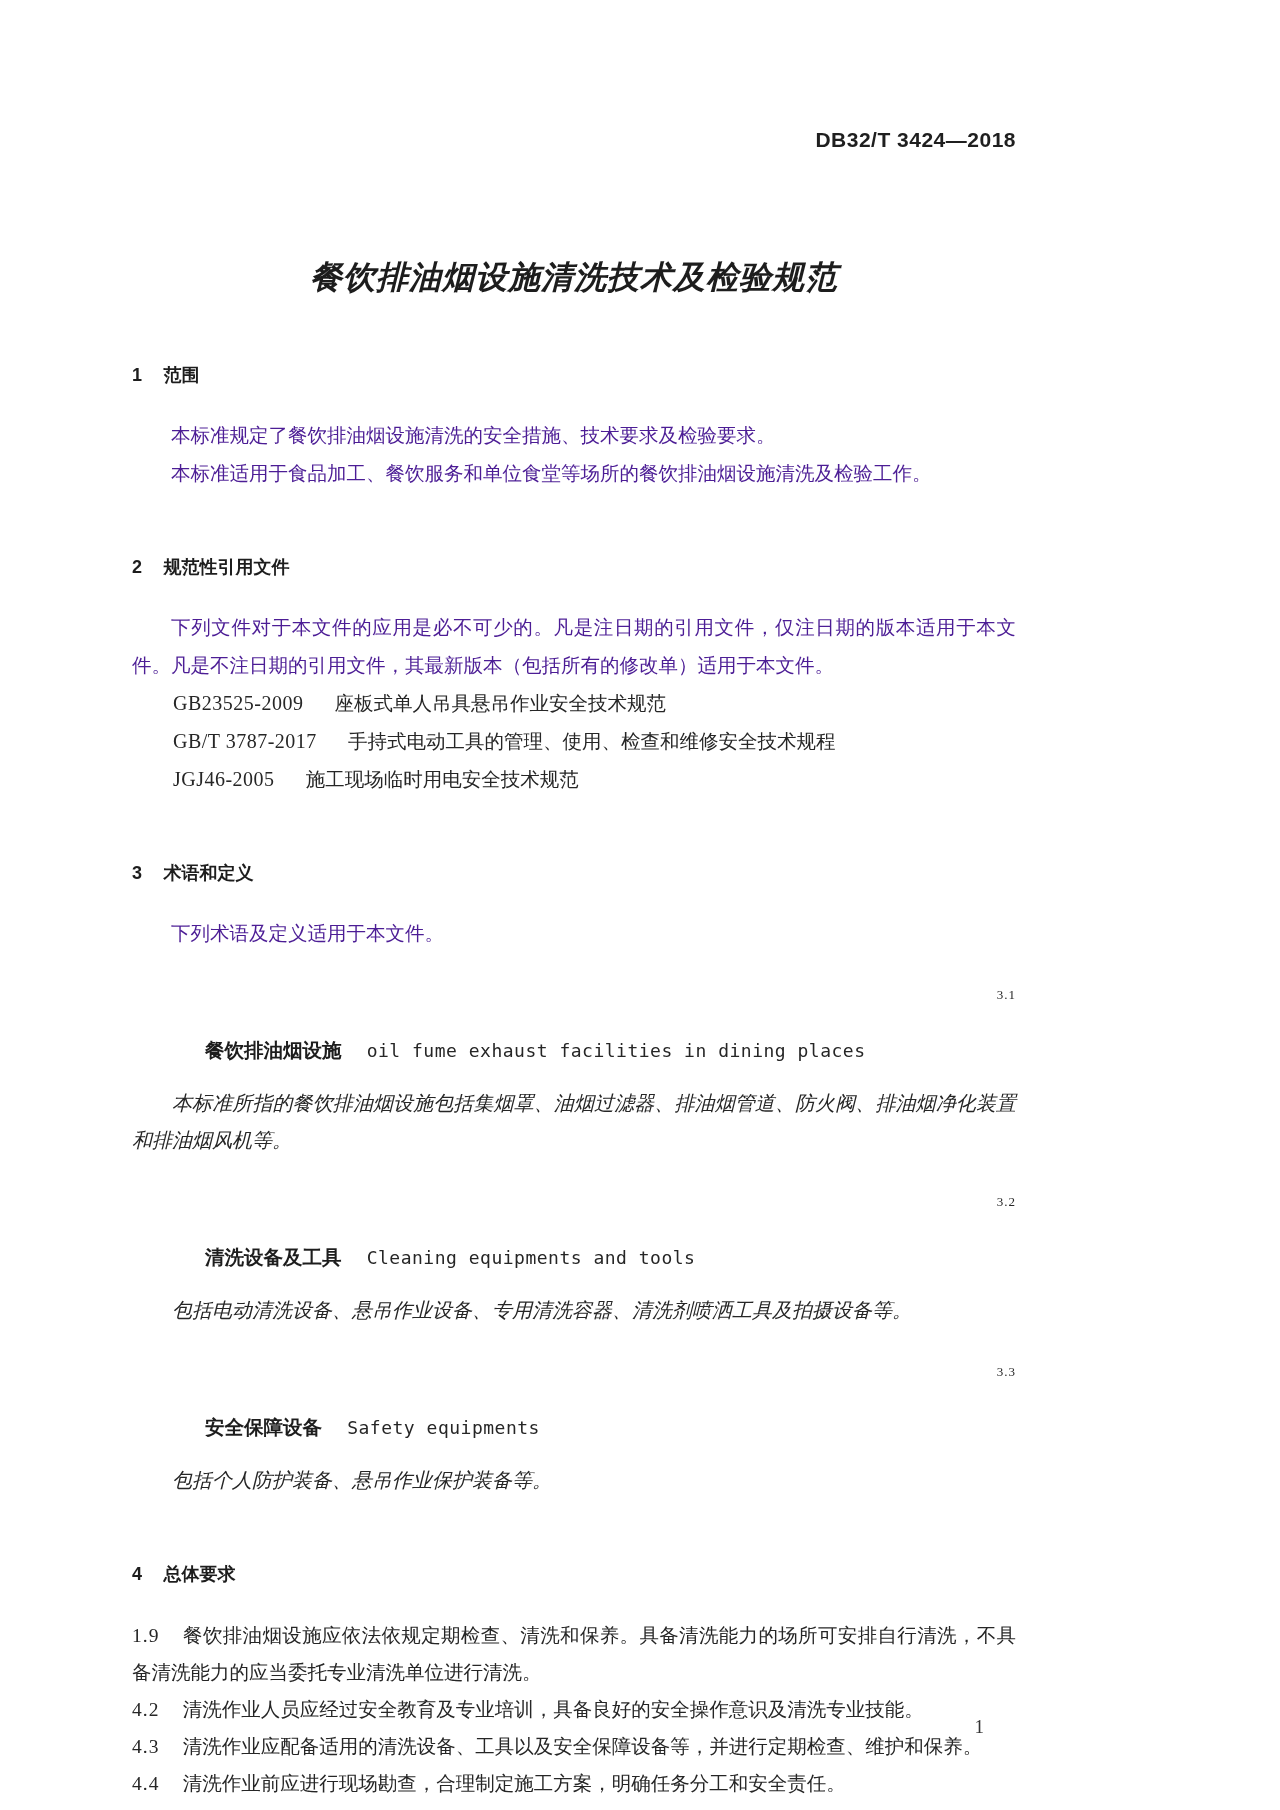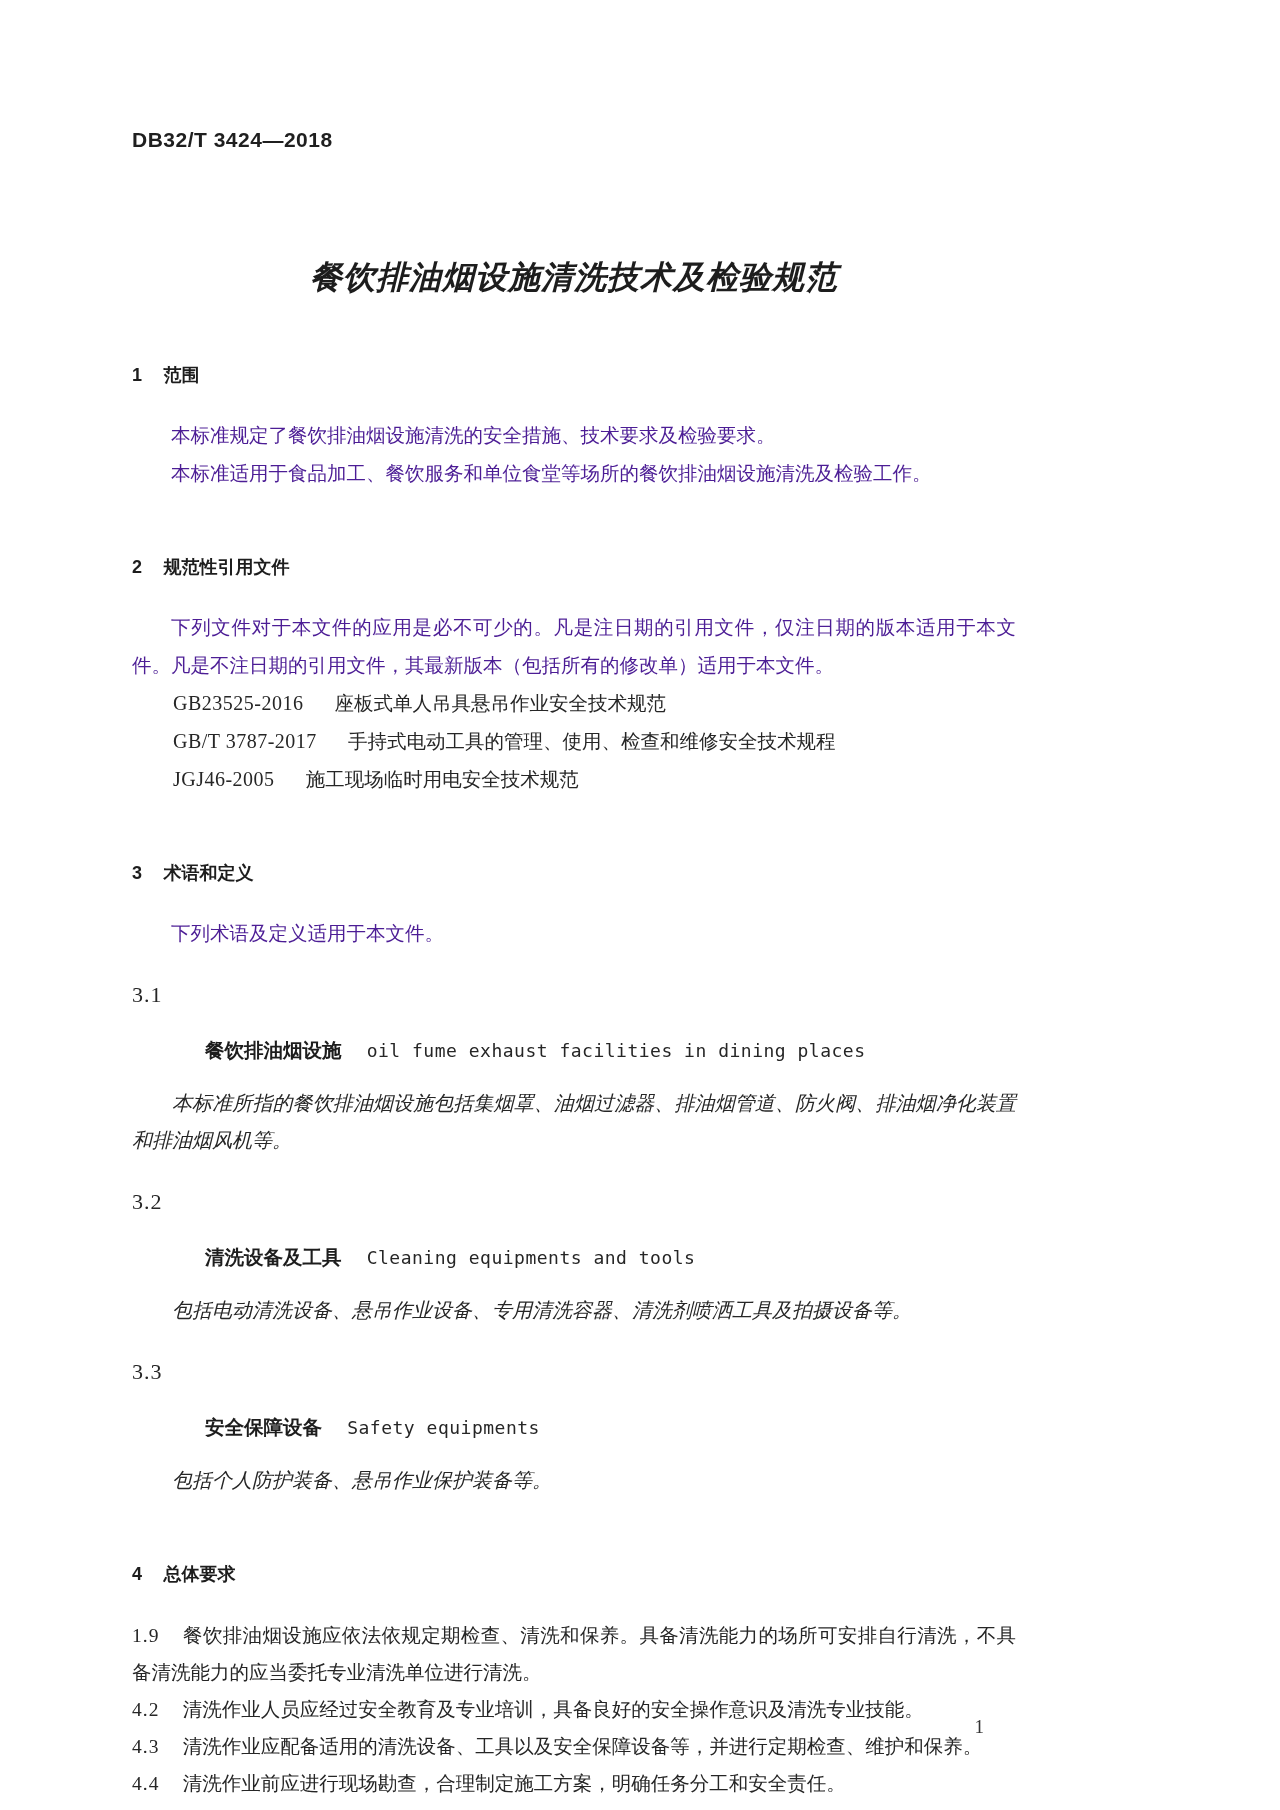--- a/index.html
+++ b/index.html
@@ -18,20 +18,21 @@
   .page {
     position: absolute;
     inset: 0;
   }
   .content {
     margin-left: 132px;
     width: 884px;
   }
   .doc-number {
     padding-top: 128px;
+    text-align: right;
     font-size: 21px;
     font-weight: 700;
     letter-spacing: 0.5px;
     color: #1f1f1f;
   }
   .doc-title {
     margin: 104px 0 0 0;
     text-align: center;
     font-size: 32px;
     font-weight: 700;
@@ -78,25 +79,26 @@
     font-size: 20px;
     letter-spacing: 0.5px;
   }
   .ref-title {
     margin-left: 1.6em;
   }
   .term-block {
     margin-top: 26px;
   }
   .term-num {
-    font-size: 22px;
+    font-size: 13px;
     line-height: 34px;
     margin: 0;
     font-family: "Liberation Serif", serif;
     letter-spacing: 1px;
+    text-align: right;
   }
   .term-line {
     margin: 20px 0 0 0;
     font-size: 19.5px;
     line-height: 36px;
     padding-left: 2em;
   }
   .term-zh {
     font-weight: 700;
     color: #1d1d1d;
@@ -158,21 +160,21 @@
       <p class="body-para indent">本标准适用于食品加工、餐饮服务和单位食堂等场所的餐饮排油烟设施清洗及检验工作。</p>
     </section>
 
     <section>
       <div class="sec-heading">
         <span class="sec-num">2</span><span>规范性引用文件</span>
       </div>
       <p class="body-para indent first-para">下列文件对于本文件的应用是必不可少的。凡是注日期的引用文件，仅注日期的版本适用于本文件。凡是不注日期的引用文件，其最新版本（包括所有的修改单）适用于本文件。</p>
       <div class="ref-list">
         <p class="ref-line">
-          <span class="ref-code">GB23525-2016</span><span class="ref-title">座板式单人吊具悬吊作业安全技术规范</span>
+          <span class="ref-code">GB23525-2009</span><span class="ref-title">座板式单人吊具悬吊作业安全技术规范</span>
         </p>
         <p class="ref-line">
           <span class="ref-code">GB/T 3787-2017</span><span class="ref-title">手持式电动工具的管理、使用、检查和维修安全技术规程</span>
         </p>
         <p class="ref-line">
           <span class="ref-code">JGJ46-2005</span><span class="ref-title">施工现场临时用电安全技术规范</span>
         </p>
       </div>
     </section>
 

